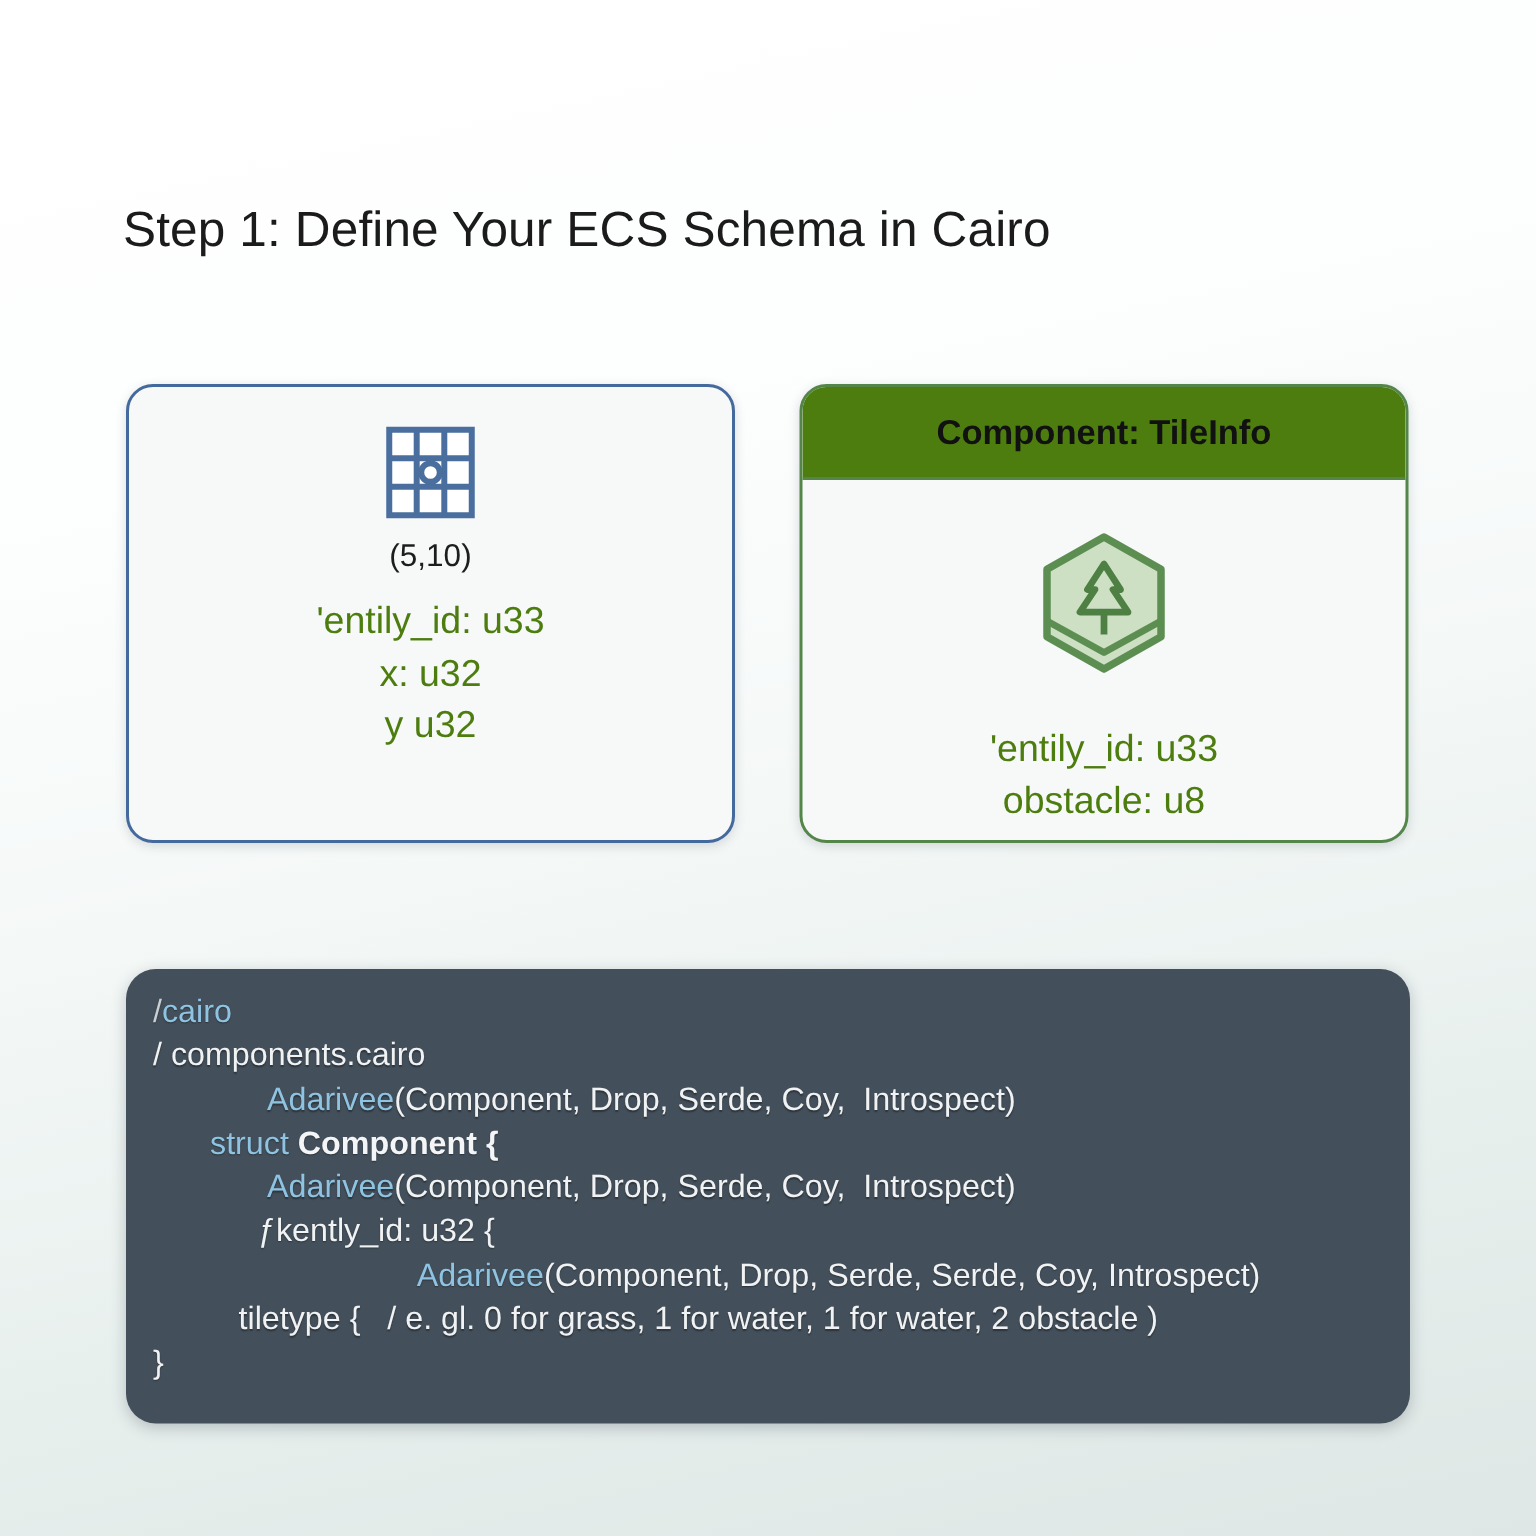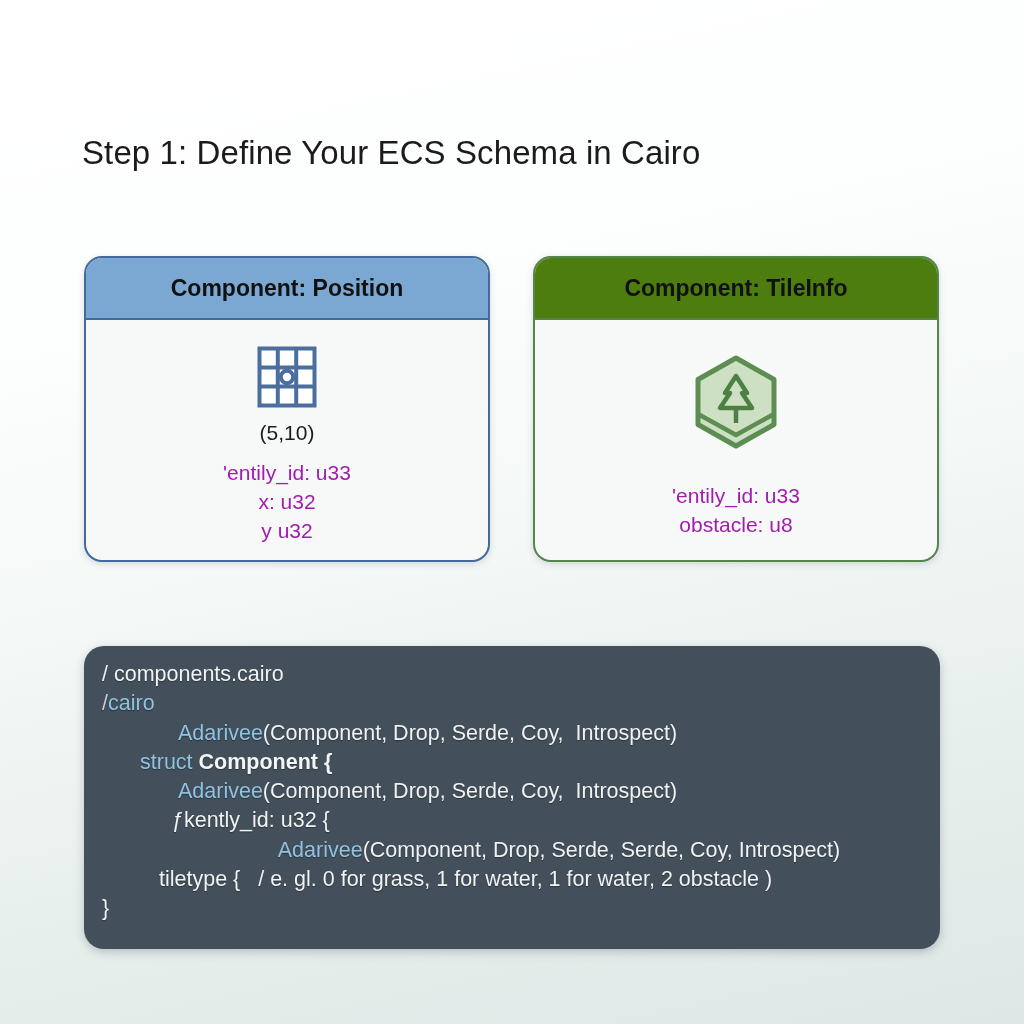--- a/index.html
+++ b/index.html
@@ -93,22 +93,22 @@
     font-size: 21px;
     color: #1d1d1d;
   }
 
   .field-list {
     margin-top: 14px;
     text-align: center;
   }
   .card.green .field-list { margin-top: 30px; }
   .field-line {
-    font-size: 21px;
-    color: #a21caf;
+    font-size: 25px;
+    color: #4d7c0f;
     line-height: 1.38;
   }
 
   
   .code-block {
     position: absolute;
     left: 84px;
     top: 646px;
     width: 856px;
     height: 303px;
@@ -131,21 +131,20 @@
   .tok-slash { color: #c9cfd4; }
   .tok-white { color: #f0f2f3; }
   .tok-bold { font-weight: bold; color: #f3f5f6; }
 </style>
 </head>
 <body>
 
 <div class="page-title">Step 1: Define Your ECS Schema in Cairo</div>
 
 <div class="card blue">
-  <div class="card-header">Component: Position</div>
   <div class="card-body">
 
     <span class="icon-wrap">
       <svg width="60" height="62" viewBox="0 0 60 62" xmlns="http://www.w3.org/2000/svg">
         <rect x="2.5" y="2.5" width="55" height="57" fill="#ffffff" stroke="#4a6f9e" stroke-width="4"></rect>
         <line x1="20.8" y1="2.5" x2="20.8" y2="59.5" stroke="#4a6f9e" stroke-width="4"></line>
         <line x1="39.2" y1="2.5" x2="39.2" y2="59.5" stroke="#4a6f9e" stroke-width="4"></line>
         <line x1="2.5" y1="21.5" x2="57.5" y2="21.5" stroke="#4a6f9e" stroke-width="4"></line>
         <line x1="2.5" y1="40.5" x2="57.5" y2="40.5" stroke="#4a6f9e" stroke-width="4"></line>
         <circle cx="30" cy="31" r="6.2" fill="#ffffff" stroke="#4a6f9e" stroke-width="4"></circle>
@@ -176,22 +175,22 @@
     </span>
 
     <div class="field-list">
       <div class="field-line">'entily_id: u33</div>
       <div class="field-line">obstacle: u8</div>
     </div>
   </div>
 </div>
 
 <div class="code-block" id="code-block">
+    <div class="code-line" style="padding-left: 18px;"><span class="tok-slash">/</span><span class="tok-blue">cairo</span></div>
     <div class="code-line" style="padding-left: 18px;"><span class="tok-white">/ components.cairo</span></div>
-    <div class="code-line" style="padding-left: 18px;"><span class="tok-slash">/</span><span class="tok-blue">cairo</span></div>
     <div class="code-line" style="padding-left: 94px;"><span class="tok-blue">Adarivee</span><span class="tok-white">(Component, Drop, Serde, Coy,  Introspect)</span></div>
     <div class="code-line" style="padding-left: 56px;"><span class="tok-blue">struct </span><span class="tok-bold">Component {</span></div>
     <div class="code-line" style="padding-left: 94px;"><span class="tok-blue">Adarivee</span><span class="tok-white">(Component, Drop, Serde, Coy,  Introspect)</span></div>
     <div class="code-line" style="padding-left: 88px;"><span class="tok-white">ƒkently_id: u32 {</span></div>
     <div class="code-line" style="padding-left: 94px; text-align: center;"><span class="tok-blue">Adarivee</span><span class="tok-white">(Component, Drop, Serde, Serde, Coy, Introspect)</span></div>
     <div class="code-line" style="padding-left: 75px;"><span class="tok-white">tiletype {   / e. gl. 0 for grass, 1 for water, 1 for water, 2 obstacle )</span></div>
     <div class="code-line" style="padding-left: 18px;"><span class="tok-white">}</span></div>
   </div>
 
 </body></html>

